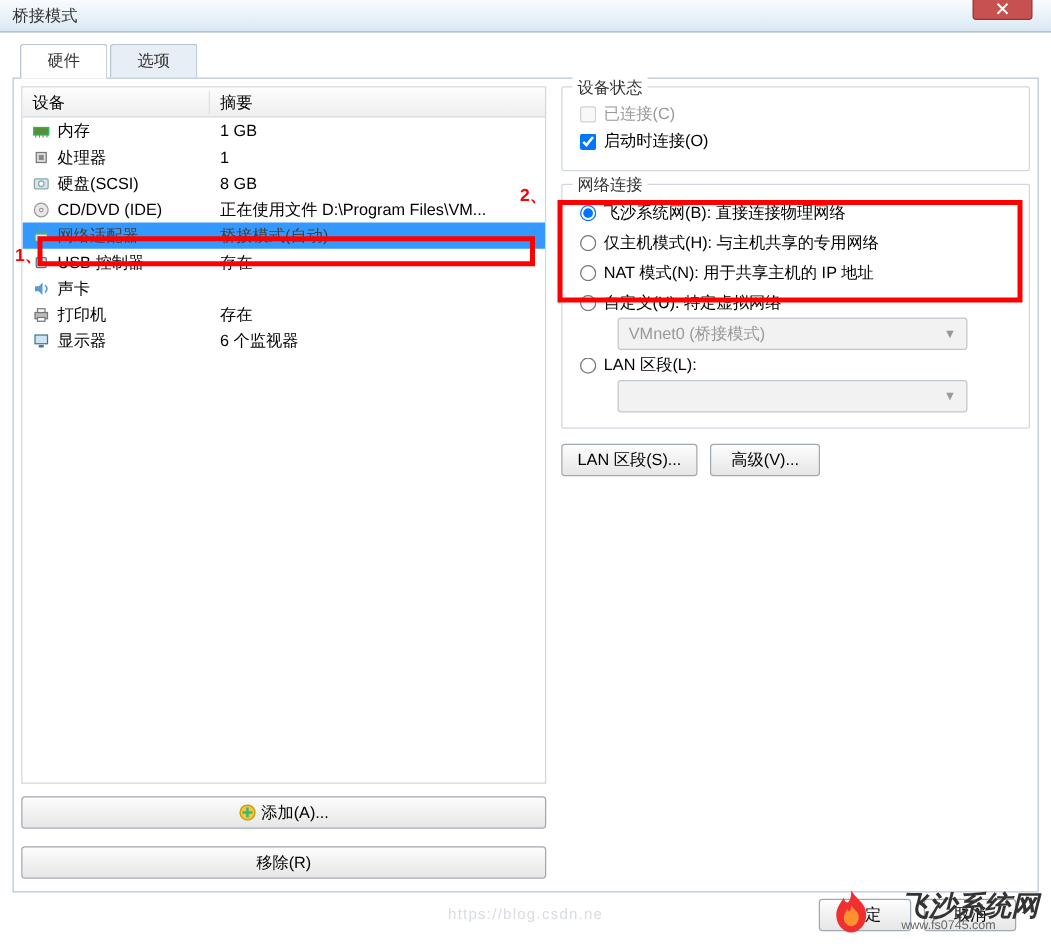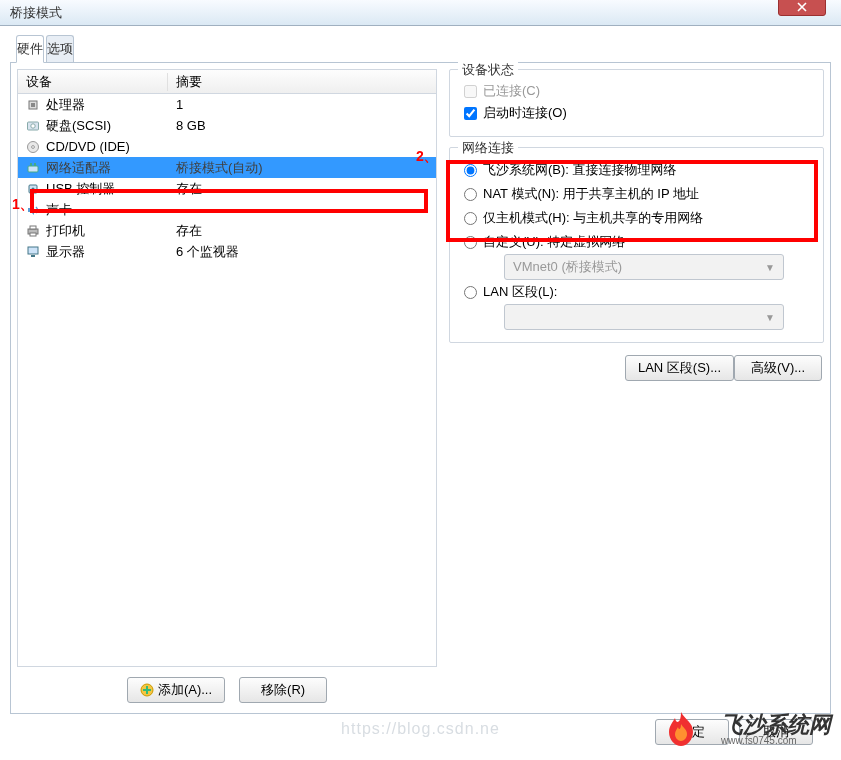--- a/index.html
+++ b/index.html
@@ -13,21 +13,21 @@
   }
   .close-x {
     position: absolute; top: -2px; right: 15px; width: 48px; height: 18px;
     background: #c75050; color: #fff; display:flex; align-items:center; justify-content:center;
     font-size: 12px; border-radius: 0 0 3px 3px; border:1px solid #9a3030;
   }
   .close-x svg{width:10px;height:10px;}
   .dialog-body { padding: 10px; height: calc(100% - 26px); display:flex; flex-direction:column; }
   .tabrow { display: flex; align-items: flex-end; height: 26px; padding-left: 6px; }
   .tab {
-    padding: 4px 0; font-size: 13px; border: 1px solid #b8c5d3; background: #e8eef5;
+    padding: 4px 21px; font-size: 13px; border: 1px solid #b8c5d3; background: #e8eef5;
     border-bottom: none; border-radius: 3px 3px 0 0; color: #333; margin-right: 2px; cursor: default;
   }
   .tab.active { background: #fff; border-bottom: 1px solid #fff; position: relative; top: 1px; }
   .tabcontent {
     border: 1px solid #b8c5d3; flex: 1; display: flex; background: #fff;
     padding: 6px; gap: 12px;
   }
   .left-pane { width: 420px; display:flex; flex-direction:column; }
   .device-table {
     border: 1px solid #d0d7e0; flex:1; overflow:hidden; font-size: 13px;
@@ -36,55 +36,55 @@
   .device-header { display:flex; background: linear-gradient(#fdfdfd,#efefef);
     border-bottom:1px solid #d0d7e0; height: 24px; align-items:center;}
   .col-dev { width: 150px; padding-left: 8px; border-right:1px solid #e0e0e0; }
   .col-sum { flex:1; padding-left: 8px; }
   .device-row { display:flex; height: 21px; align-items:center; padding-left: 6px; cursor:default;}
   .device-row .ico { width: 18px; display:flex; align-items:center; justify-content:center; margin-right:4px;}
   .device-row .name { width: 122px; }
   .device-row .sum  { flex:1; padding-left: 8px; white-space:nowrap; overflow:hidden; text-overflow:ellipsis;}
   .device-row.selected { background:#3399ff; color:#404040; }
   .icon-svg{width:14px;height:14px;}
-  .btnrow { display:flex; justify-content:center; gap:14px; padding:10px 0 4px 0;}
+  .btnrow { display:flex; justify-content:flex-start; gap:14px; padding:10px 0 4px 0;flex-direction:column;}
   .btn {
     min-width: 88px; height: 26px; border:1px solid #a0a8b0; background: linear-gradient(#fdfdfd,#e6e6e6);
     border-radius:3px; font-size:13px; display:flex; align-items:center; justify-content:center; gap:4px;
     cursor:default; padding: 0 12px;
   }
   .right-pane { flex:1; font-size:13px; display:flex; flex-direction:column; }
   .group { border:1px solid #d0d7e0; border-radius:2px; padding: 10px 14px 12px 14px; margin-bottom: 10px; position:relative;}
   .group .legend { position:absolute; top:-9px; left:8px; background:#fff; padding:0 4px; color:#333; font-size:13px;}
   .chk { display:flex; align-items:center; gap:6px; height:22px;}
   .chk input[type=checkbox]{width:13px;height:13px;}
   .radio-row{ display:flex; align-items:center; gap:6px; height:24px;}
   .radio-row input[type=radio]{width:13px;height:13px;}
   .indent{ padding-left: 26px; height:24px; display:flex; align-items:center; gap:6px;}
   .combo {
     width: 280px; height:26px; border:1px solid #c0c7d0; background: linear-gradient(#fdfdfd,#f0f0f0);
-    border-radius:3px; margin-left: 40px; display:flex; align-items:center; justify-content:space-between;
+    border-radius:3px; margin-left: 30px; display:flex; align-items:center; justify-content:space-between;
     padding: 0 8px; color:#777;
   }
   .combo.disabled{ background:#f2f2f2; color:#999; }
   .combo .arrow{font-size:10px;}
-  .action-btns{ display:flex; justify-content:flex-end; padding-right:2px; margin-top:2px;}
+  .action-btns{ display:flex; gap:10px; padding-right:2px; margin-top:2px;}
   .bottom-bar{
     height: 36px; display:flex; justify-content:flex-end; align-items:center; gap:10px;
     padding-right: 18px;
   }
   .annot{ position:absolute; color:#f00; font-weight:bold; font-size:14px; pointer-events:none;}
   .annot1{ left: 12px; top: 196px;}
   .annot2{ left: 416px; top: 148px;}
   .redbox{ position:absolute; border:4px solid #f00; pointer-events:none;}
   .redbox1{ left: 30px; top: 189px; width: 398px; height: 24px;}
   .redbox2{ left: 446px; top: 160px; width: 372px; height: 82px;}
   .watermark{
     position:absolute; bottom: 22px; left:50%; transform:translateX(-50%);
-    color:#d8dde2; font-size:16px; letter-spacing:1px; pointer-events:none;
+    color:#d8dde2; font-size:12px; letter-spacing:1px; pointer-events:none;
   }
   .brand{
     position:absolute; bottom: 8px; right: 10px; display:flex; align-items:center; gap:18px;
     font-weight:bold; color:#333; font-size:22px; pointer-events:none;
   }
   .brand svg{width:44px;height:44px;}
   .brand small{font-size:10px;color:#666;font-weight:normal;}
 </style>
 </head>
 <body>
@@ -110,20 +110,33 @@
       <div class="left-pane">
         <div class="device-table">
           <div class="device-header">
             <div class="col-dev">设备</div>
             <div class="col-sum">摘要</div>
           </div>
           <div id="device-rows">
               <div class="device-row">
                 <span class="ico">
                   <svg class="icon-svg" viewBox="0 0 14 14">
+                    <rect x="1" y="4" width="12" height="6" fill="#5a8f3a" stroke="#2b5"></rect>
+                    <rect x="2" y="10" width="1" height="2" fill="#888"></rect>
+                    <rect x="5" y="10" width="1" height="2" fill="#888"></rect>
+                    <rect x="8" y="10" width="1" height="2" fill="#888"></rect>
+                    <rect x="11" y="10" width="1" height="2" fill="#888"></rect>
+                  </svg>
+                </span>
+                <span class="name">内存</span>
+                <span class="sum">1 GB</span>
+              </div>
+              <div class="device-row">
+                <span class="ico">
+                  <svg class="icon-svg" viewBox="0 0 14 14">
                     <rect x="3" y="3" width="8" height="8" fill="#ddd" stroke="#777"></rect>
                     <rect x="5" y="5" width="4" height="4" fill="#888"></rect>
                   </svg>
                 </span>
                 <span class="name">处理器</span>
                 <span class="sum">1</span>
               </div>
               <div class="device-row">
                 <span class="ico">
                   <svg class="icon-svg" viewBox="0 0 14 14">
@@ -135,20 +148,21 @@
                 <span class="sum">8 GB</span>
               </div>
               <div class="device-row">
                 <span class="ico">
                   <svg class="icon-svg" viewBox="0 0 14 14">
                     <circle cx="7" cy="7" r="5.5" fill="#e8e8e8" stroke="#999"></circle>
                     <circle cx="7" cy="7" r="1.4" fill="#fff" stroke="#999"></circle>
                   </svg>
                 </span>
                 <span class="name">CD/DVD (IDE)</span>
+                <span class="sum">正在使用文件 D:\Program Files\VM...</span>
               </div>
               <div class="device-row selected">
                 <span class="ico">
                   <svg class="icon-svg" viewBox="0 0 14 14">
                     <rect x="2" y="5" width="10" height="6" rx="1" fill="#cde3f8" stroke="#4a8"></rect>
                     <rect x="4" y="2" width="2" height="3" fill="#4a8"></rect>
                     <rect x="8" y="2" width="2" height="3" fill="#4a8"></rect>
                   </svg>
                 </span>
                 <span class="name">网络适配器</span>
@@ -226,25 +240,25 @@
         <div class="group">
           <span class="legend">网络连接</span>
 
           <label class="radio-row">
             <input type="radio" name="nc" checked="" style="">
             <span>飞沙系统网(B): 直接连接物理网络</span>
           </label>
 
           <label class="radio-row">
             <input type="radio" name="nc" style="">
+            <span>仅主机模式(H): 与主机共享的专用网络</span>
+          </label>
+          <label class="radio-row">
+            <input type="radio" name="nc" style="">
             <span>NAT 模式(N): 用于共享主机的 IP 地址</span>
-          </label>
-          <label class="radio-row">
-            <input type="radio" name="nc" style="">
-            <span>仅主机模式(H): 与主机共享的专用网络</span>
           </label>
           <label class="radio-row">
             <input type="radio" name="nc" style="">
             <span>自定义(U): 特定虚拟网络</span>
           </label>
           <div class="combo disabled">
             <span>VMnet0 (桥接模式)</span>
             <span class="arrow">▼</span>
           </div>
           <label class="radio-row">

